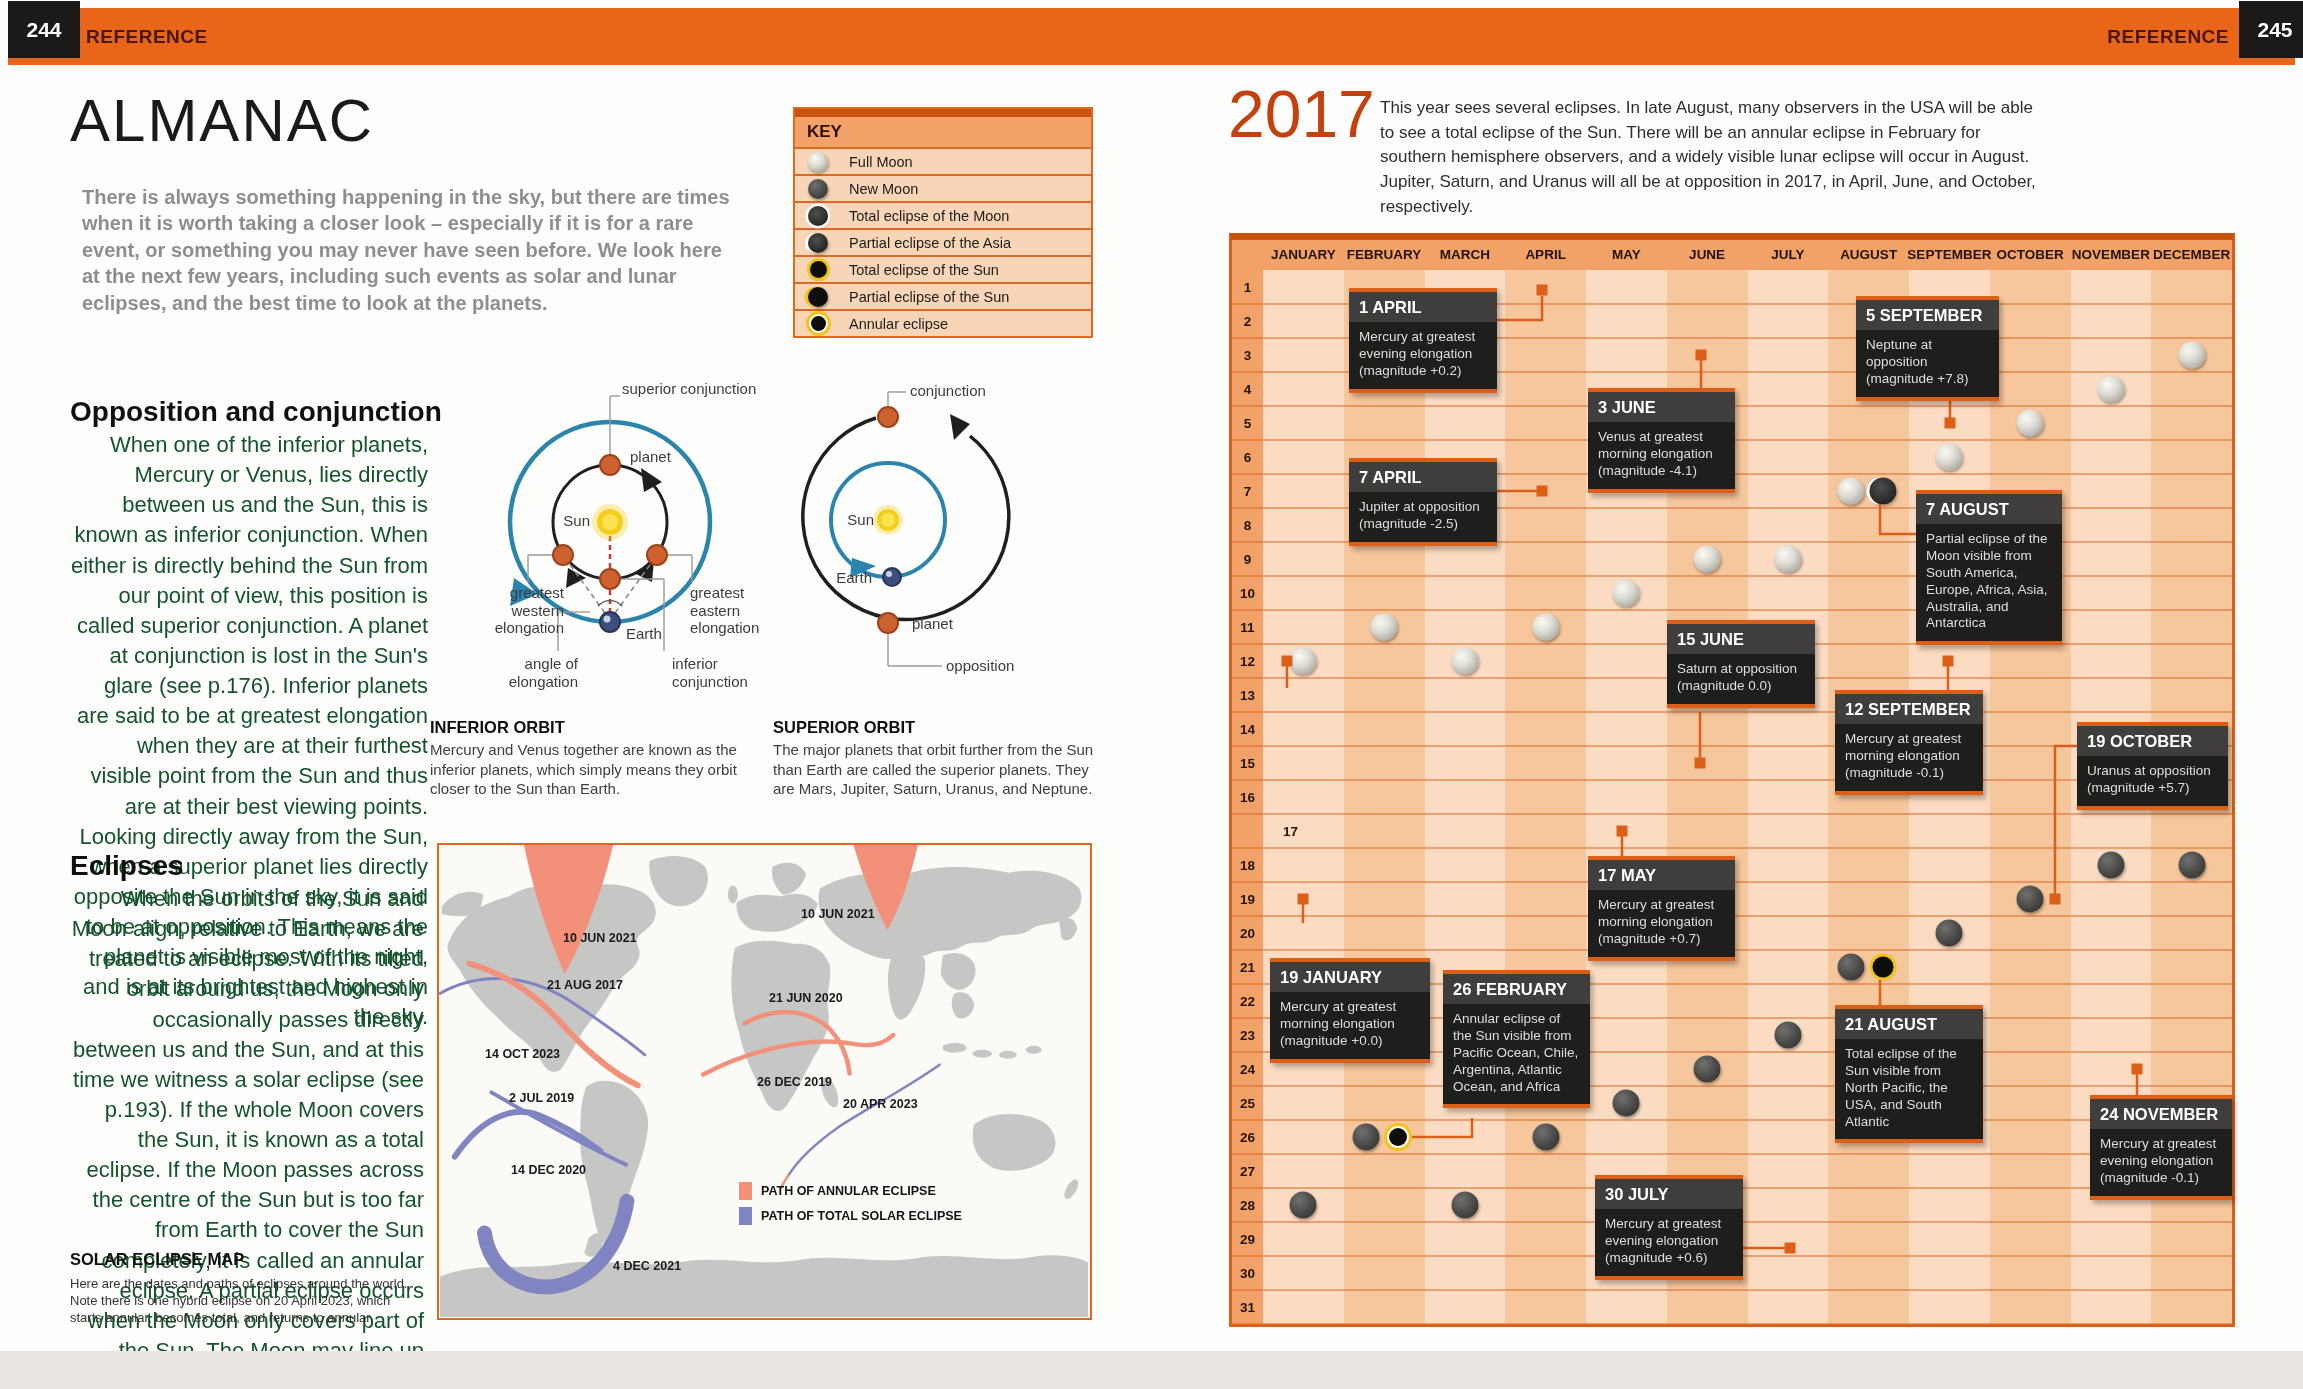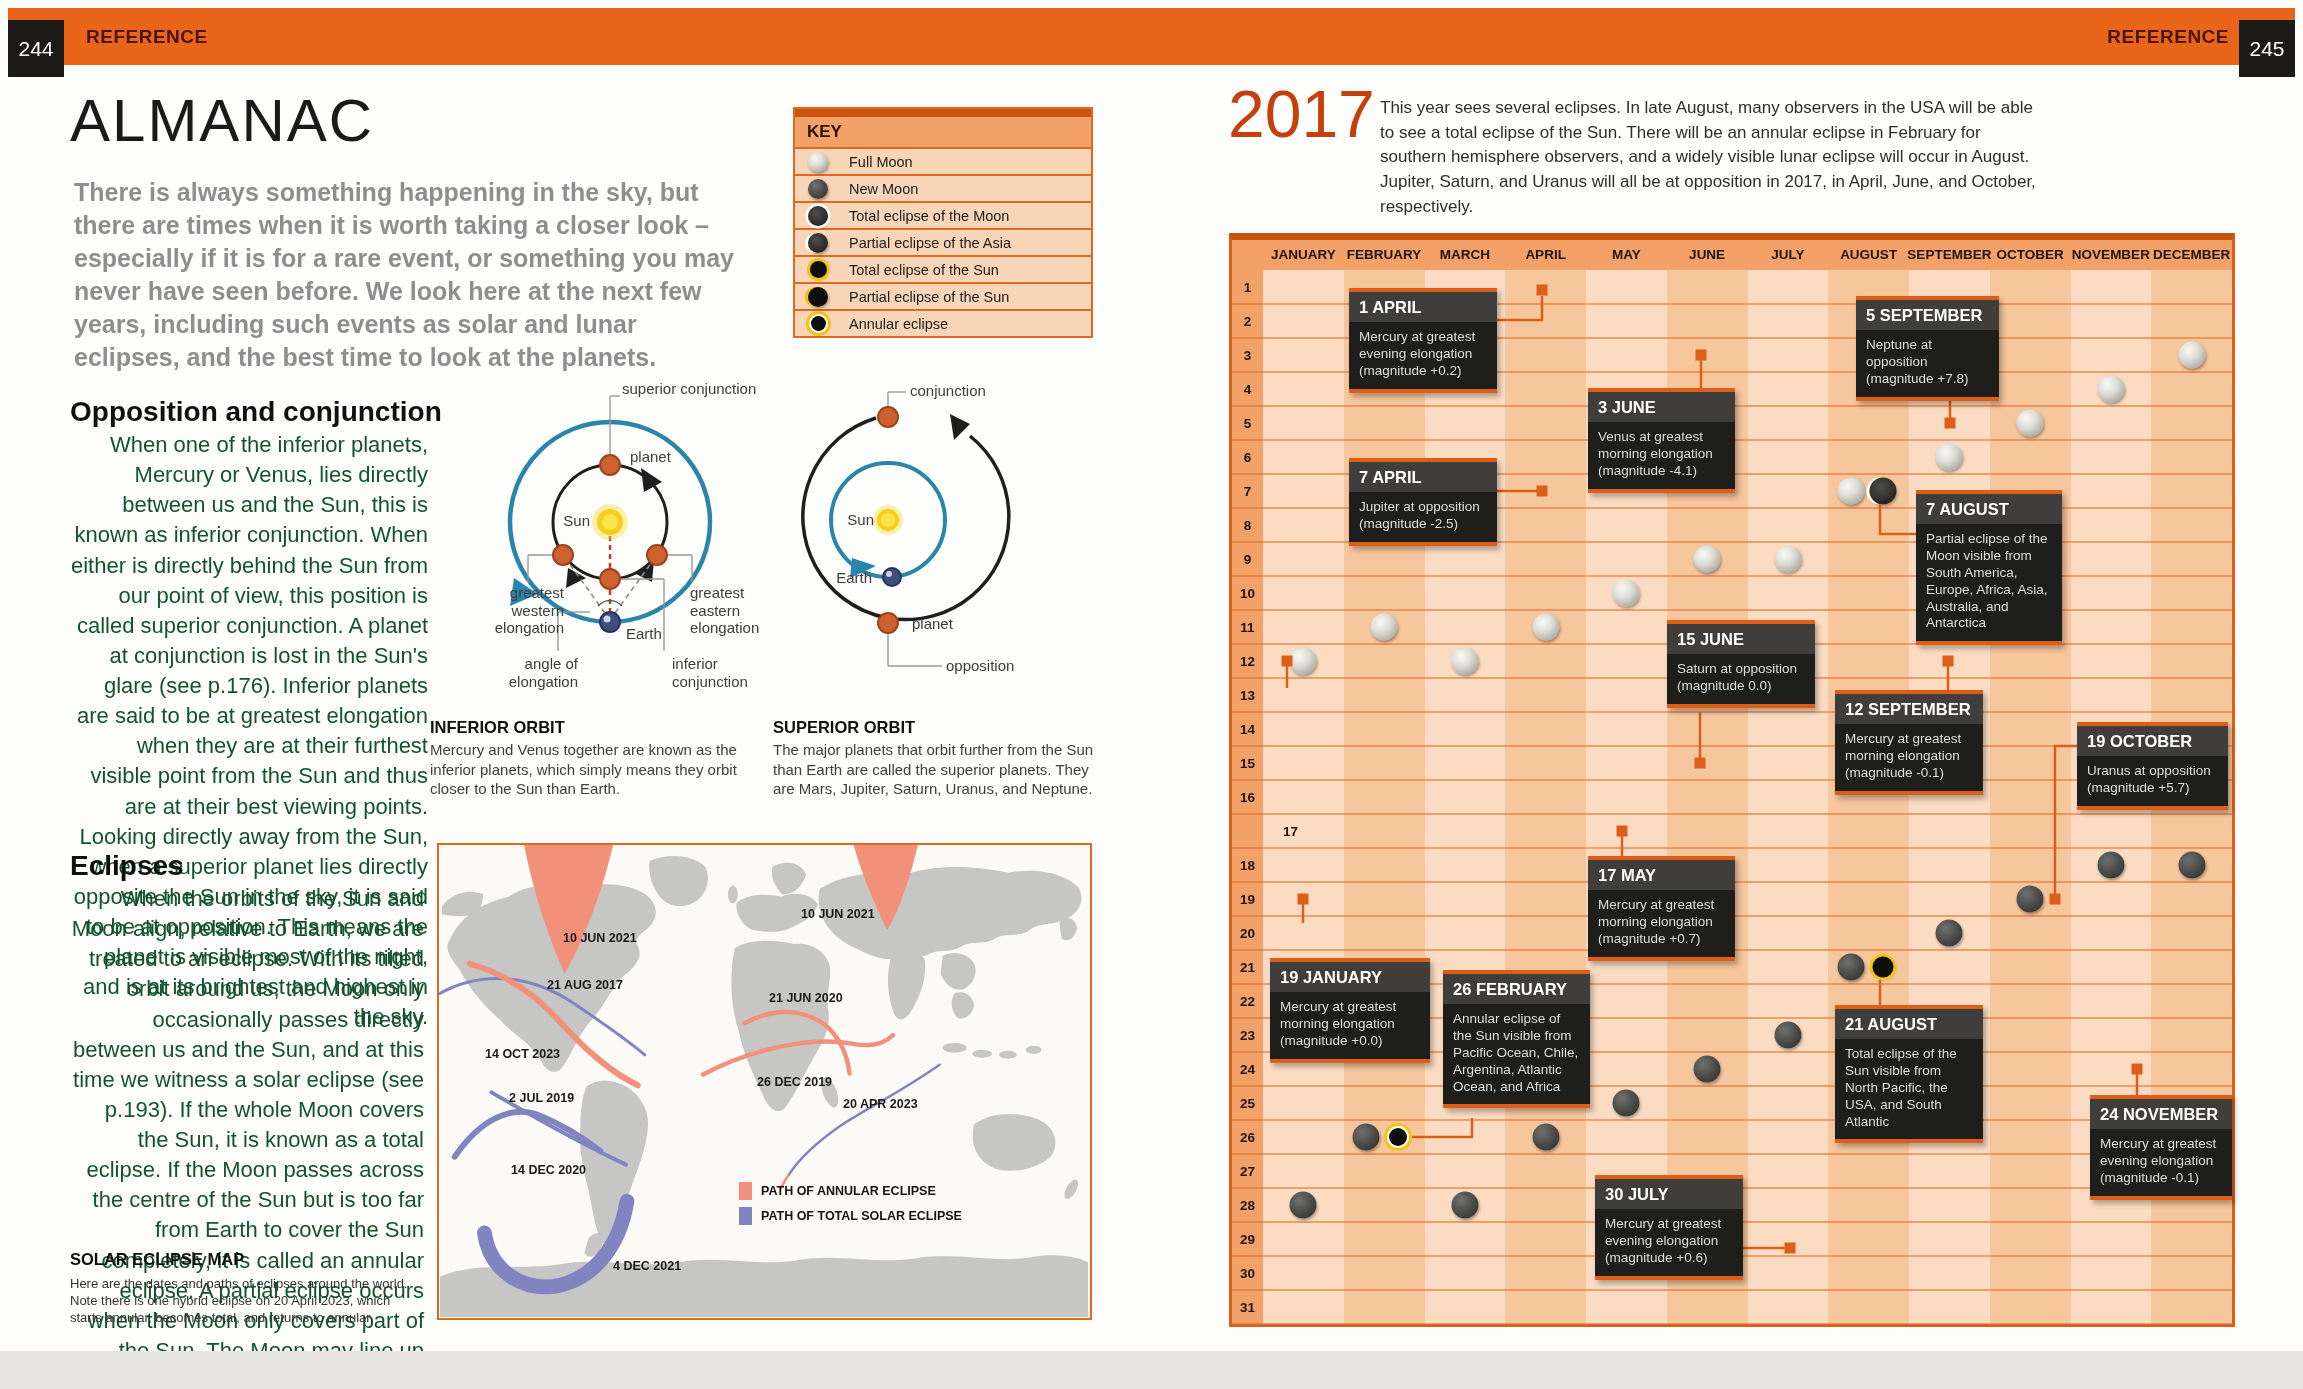--- a/index.html
+++ b/index.html
@@ -1,30 +1,30 @@
 <!DOCTYPE html>
 <html><head>
 <meta charset="utf-8">
 <style>
   html,body{margin:0;padding:0;background:#ffffff;}
   #spread{position:relative;width:2303px;height:1389px;background:#FDFDFC;overflow:hidden;
           font-family:"Liberation Sans",sans-serif;color:#222;}
   
   .topbar{position:absolute;left:8px;top:8px;width:2287px;height:57px;background:#E8651A;}
-  .pagenum{position:absolute;top:20px;width:56px;height:57px;background:#1B1A18;color:#fff;
-           font-weight:normal;font-size:21px;display:flex;align-items:center;justify-content:center;}
+  .pagenum{position:absolute;top:1px;width:72px;height:57px;background:#1B1A18;color:#fff;
+           font-weight:bold;font-size:21px;display:flex;align-items:center;justify-content:center;}
   .pagenum.left{left:8px;} .pagenum.right{left:2239px;}
   .section-label{position:absolute;top:8px;height:57px;display:flex;align-items:center;
                  color:#4A1704;font-weight:bold;font-size:19px;letter-spacing:0.5px;}
   .section-label.left{left:86px;} .section-label.right{right:74px;}
   .bottom-strip{position:absolute;left:0;top:1351px;width:2303px;height:38px;background:#E9E6E1;}
   
   .almanac{position:absolute;left:70px;top:86px;font-size:60px;font-weight:400;letter-spacing:2px;color:#1A1A1A;margin:0;}
-  .intro{position:absolute;left:70px;top:172px;width:662px;font-size:25px;font-weight:bold;
-         color:#8E8E8E;line-height:1.32;margin:4px;}
+  .intro{position:absolute;left:70px;top:172px;width:662px;font-size:20px;font-weight:bold;
+         color:#8E8E8E;line-height:1.32;margin:12px;}
   .sec-head{position:absolute;font-size:28px;font-weight:bold;color:#101010;margin:0;}
   .sec-body{position:absolute;font-size:22px;color:#14532d;line-height:1.37;margin:0;text-align:right;}
   .note-head{position:absolute;font-size:16.5px;font-weight:bold;color:#101010;margin:0;}
   .note-body{position:absolute;font-size:13px;color:#333;line-height:1.3;margin:0;}
   
   .key-box{position:absolute;left:793px;top:107px;width:296px;border:2px solid #DD6A20;background:#F8D5B6;}
   .key-topstrip{height:8px;background:#C9520F;}
   .key-title{height:30px;background:#F2A269;color:#2A1000;font-weight:bold;font-size:17px;
              display:flex;align-items:center;padding-left:12px;}
   .key-row{height:25px;border-top:2px solid #DD6A20;display:flex;align-items:center;background:#F8D5B6;}

